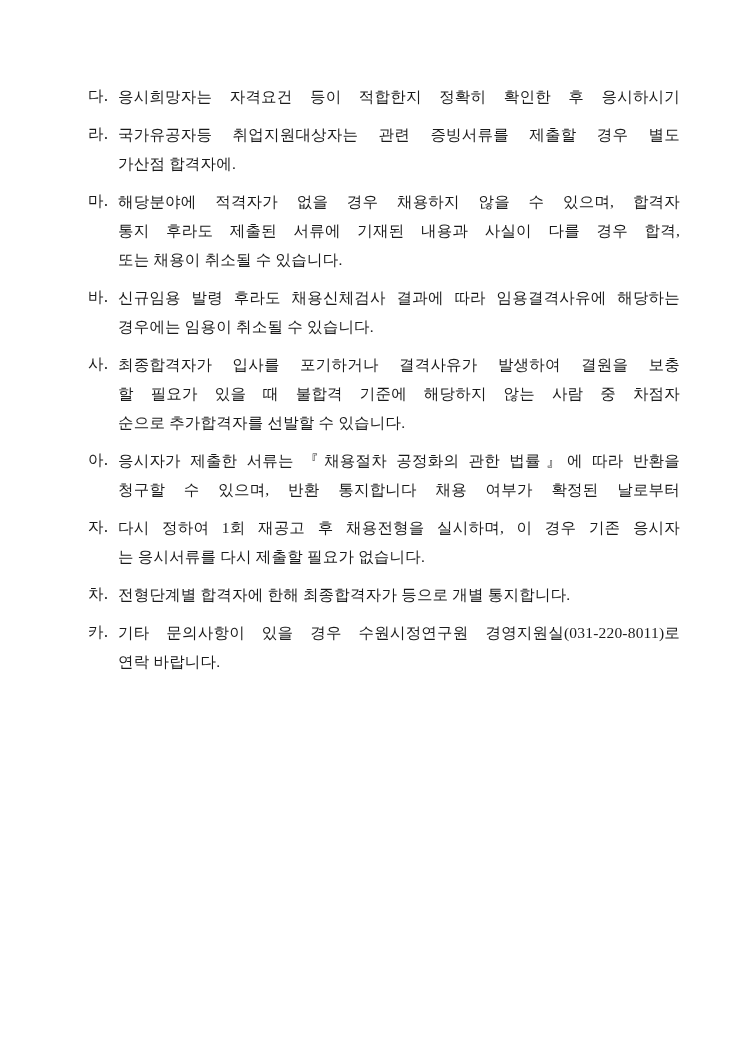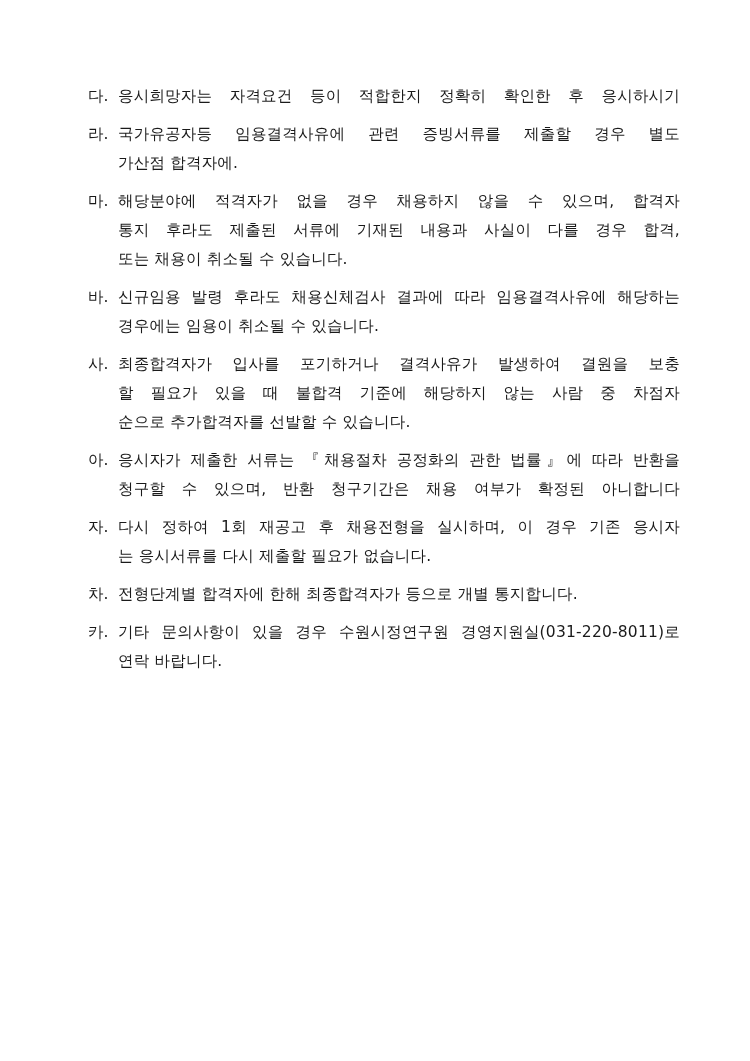--- a/index.html
+++ b/index.html
@@ -1,40 +1,40 @@
 <!DOCTYPE html>
 <html><head>
 <meta charset="utf-8">
 <style>
   html, body { margin: 0; padding: 0; background: #ffffff; }
   body { width: 750px; height: 1061px; position: relative; overflow: hidden;
          font-family: "DejaVu Sans", "Liberation Sans", sans-serif; color: #1a1a1a; }
   .page { position: absolute; left: 88px; top: 82px; width: 592px; }
   .item { display: flex; margin-bottom: 9px; }
   .marker { width: 30px; flex: 0 0 30px; font-size: 15.5px; line-height: 29px; letter-spacing: 0; }
-  .lines { flex: 1; }
+  .lines { flex: 1; font-family: Liberation Serif, serif; }
   .line { font-size: 15.5px; line-height: 29px; white-space: nowrap; text-align: justify; text-align-last: justify; letter-spacing: 0.2px; }
   .line.last { text-align-last: left; }
 </style>
 </head>
 <body>
 
 <div class="page">
 
   <div class="item">
     <span class="marker">다.</span>
     <div class="lines">
       <div class="line">응시희망자는 자격요건 등이 적합한지 정확히 확인한 후 응시하시기</div>
     </div>
   </div>
 
   <div class="item">
     <span class="marker">라.</span>
     <div class="lines">
-      <div class="line">국가유공자등 임용결격사유에 관련 증빙서류를 제출할 경우 별도</div>
+      <div class="line">국가유공자등 취업지원대상자는 관련 증빙서류를 제출할 경우 별도</div>
       <div class="line last">가산점 합격자에.</div>
     </div>
   </div>
 
   <div class="item">
     <span class="marker">마.</span>
     <div class="lines">
       <div class="line">해당분야에 적격자가 없을 경우 채용하지 않을 수 있으며, 합격자</div>
       <div class="line">통지 후라도 제출된 서류에 기재된 내용과 사실이 다를 경우 합격,</div>
       <div class="line last">또는 채용이 취소될 수 있습니다.</div>
@@ -55,21 +55,21 @@
       <div class="line">최종합격자가 입사를 포기하거나 결격사유가 발생하여 결원을 보충</div>
       <div class="line">할 필요가 있을 때 불합격 기준에 해당하지 않는 사람 중 차점자</div>
       <div class="line last">순으로 추가합격자를 선발할 수 있습니다.</div>
     </div>
   </div>
 
   <div class="item">
     <span class="marker">아.</span>
     <div class="lines">
       <div class="line">응시자가 제출한 서류는 『채용절차 공정화의 관한 법률』에 따라 반환을</div>
-      <div class="line">청구할 수 있으며, 반환 청구기간은 채용 여부가 확정된 아니합니다</div>
+      <div class="line">청구할 수 있으며, 반환 통지합니다 채용 여부가 확정된 날로부터</div>
     </div>
   </div>
 
   <div class="item">
     <span class="marker">자.</span>
     <div class="lines">
       <div class="line">다시 정하여 1회 재공고 후 채용전형을 실시하며, 이 경우 기존 응시자</div>
       <div class="line last">는 응시서류를 다시 제출할 필요가 없습니다.</div>
     </div>
   </div>

